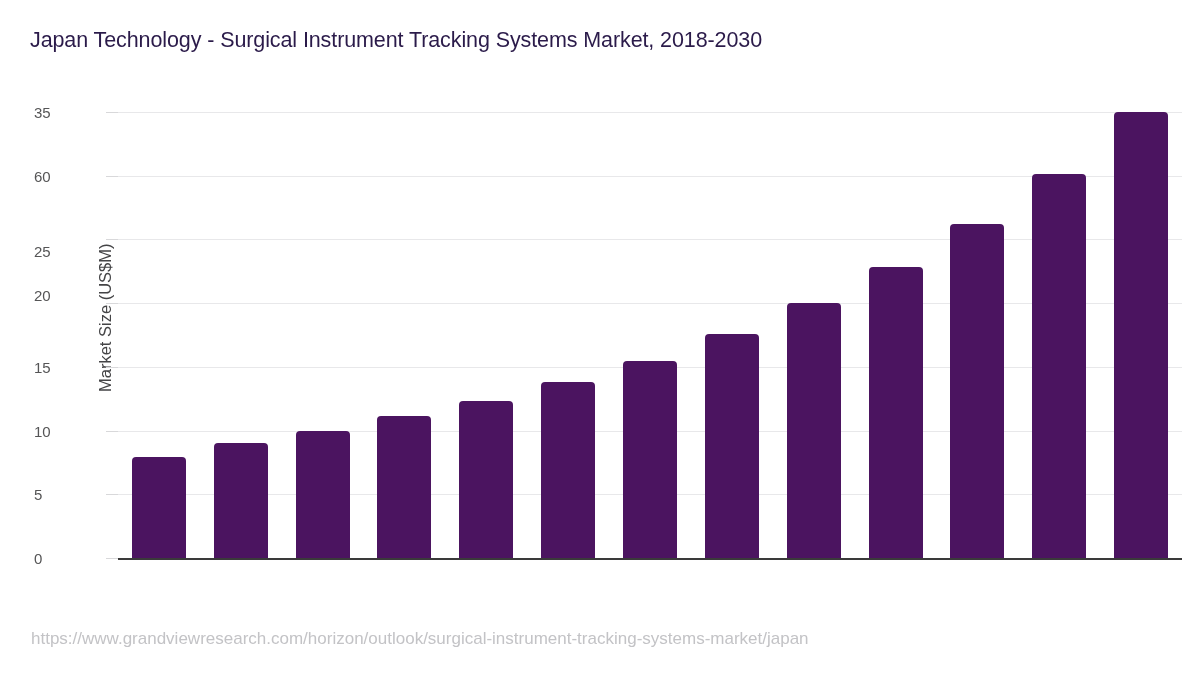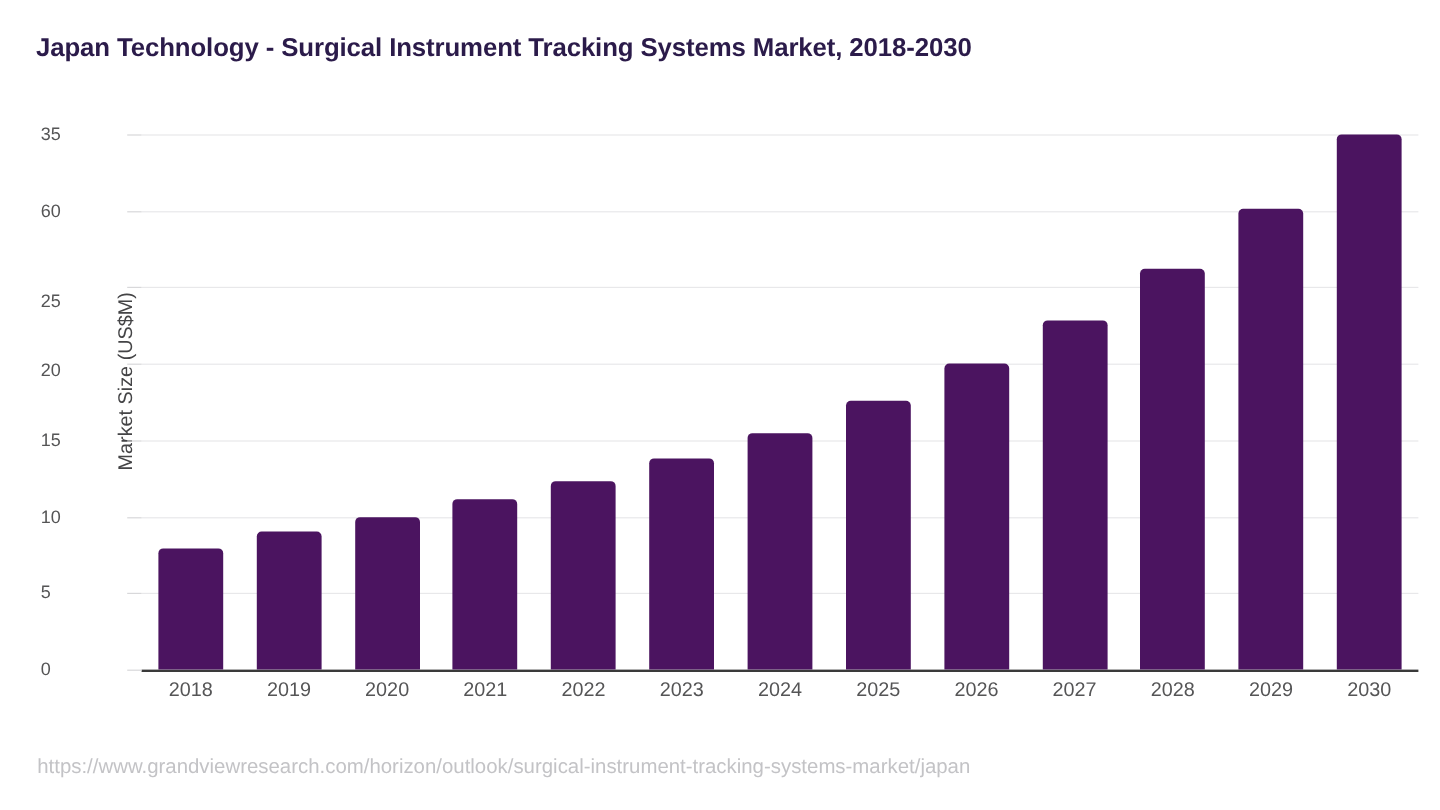--- a/index.html
+++ b/index.html
@@ -13,21 +13,21 @@
     position: relative;
     width: 1200px; height: 675px;
     background: #ffffff;
   }
 
   
   .chart-title {
     position: absolute;
     left: 30px; top: 28px;
     font-size: 21.5px;
-    font-weight: bold;
+    font-weight: normal;
     color: #2b1b4a;
     letter-spacing: -0.1px;
     white-space: nowrap;
   }
 
   
   .plot-area {
     position: absolute;
     left: 118px;
     top: 112px;
@@ -168,21 +168,21 @@
         <div class="ytick-dash" style="top: 382.286px;"></div>
         <div class="ytick-label" style="top: 382.286px;">5</div>
         <div class="gridline" style="top: 318.571px;"></div>
         <div class="ytick-dash" style="top: 318.571px;"></div>
         <div class="ytick-label" style="top: 318.571px;">10</div>
         <div class="gridline" style="top: 254.857px;"></div>
         <div class="ytick-dash" style="top: 254.857px;"></div>
         <div class="ytick-label" style="top: 254.857px;">15</div>
         <div class="gridline" style="top: 191.143px;"></div>
         <div class="ytick-dash" style="top: 191.143px;"></div>
-        <div class="ytick-label" style="top: 197px;">20</div>
+        <div class="ytick-label" style="top: 183px;">20</div>
         <div class="gridline" style="top: 127.429px;"></div>
         <div class="ytick-dash" style="top: 127.429px;"></div>
         <div class="ytick-label" style="top: 127.429px; margin-top: 12px;">25</div>
         <div class="gridline" style="top: 63.7143px;"></div>
         <div class="ytick-dash" style="top: 63.7143px;"></div>
         <div class="ytick-label" style="top: 63.7143px;">60</div>
         <div class="gridline" style="top: 0px;"></div>
         <div class="ytick-dash" style="top: 0px;"></div>
         <div class="ytick-label" style="top: 0px;">35</div>
       </div>
@@ -222,32 +222,17 @@
         </div>
         <div class="bar-slot">
           <div class="bar" title="2029: 30.1" style="height: 383.56px; background: rgb(75, 20, 96);"></div>
         </div>
         <div class="bar-slot">
           <div class="bar" title="2030: 35" style="height: 446px; background: rgb(75, 20, 96);"></div>
         </div>
       </div>
   </div>
 
-  <div class="xaxis-labels">
-      <div class="xtick">2018</div>
-      <div class="xtick">2019</div>
-      <div class="xtick">2020</div>
-      <div class="xtick">2021</div>
-      <div class="xtick">2022</div>
-      <div class="xtick">2023</div>
-      <div class="xtick">2024</div>
-      <div class="xtick">2025</div>
-      <div class="xtick">2026</div>
-      <div class="xtick">2027</div>
-      <div class="xtick">2028</div>
-      <div class="xtick">2029</div>
-      <div class="xtick">2030</div>
-    </div>
 
   <div class="footer-url">https://www.grandviewresearch.com/horizon/outlook/surgical-instrument-tracking-systems-market/japan</div>
 
 
 </div>
 
 </body></html>

